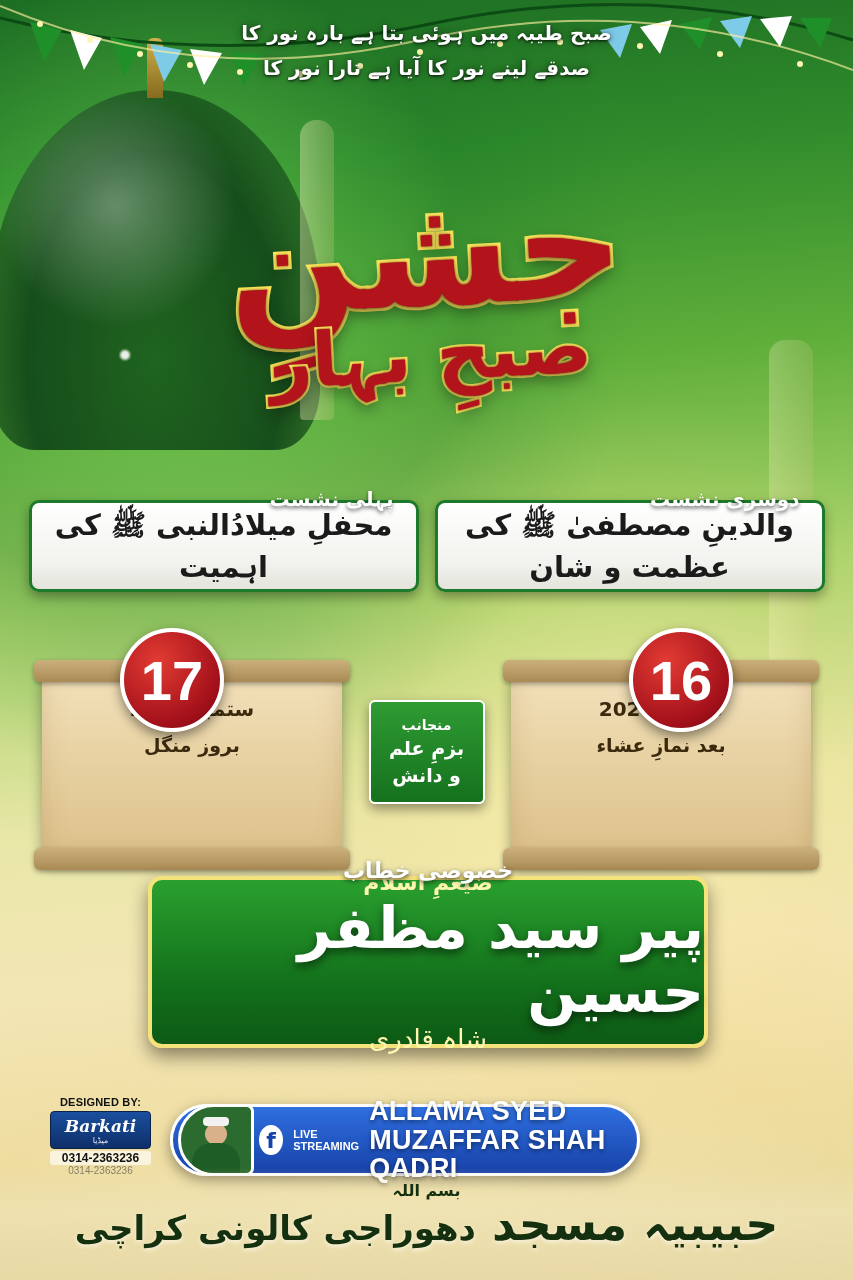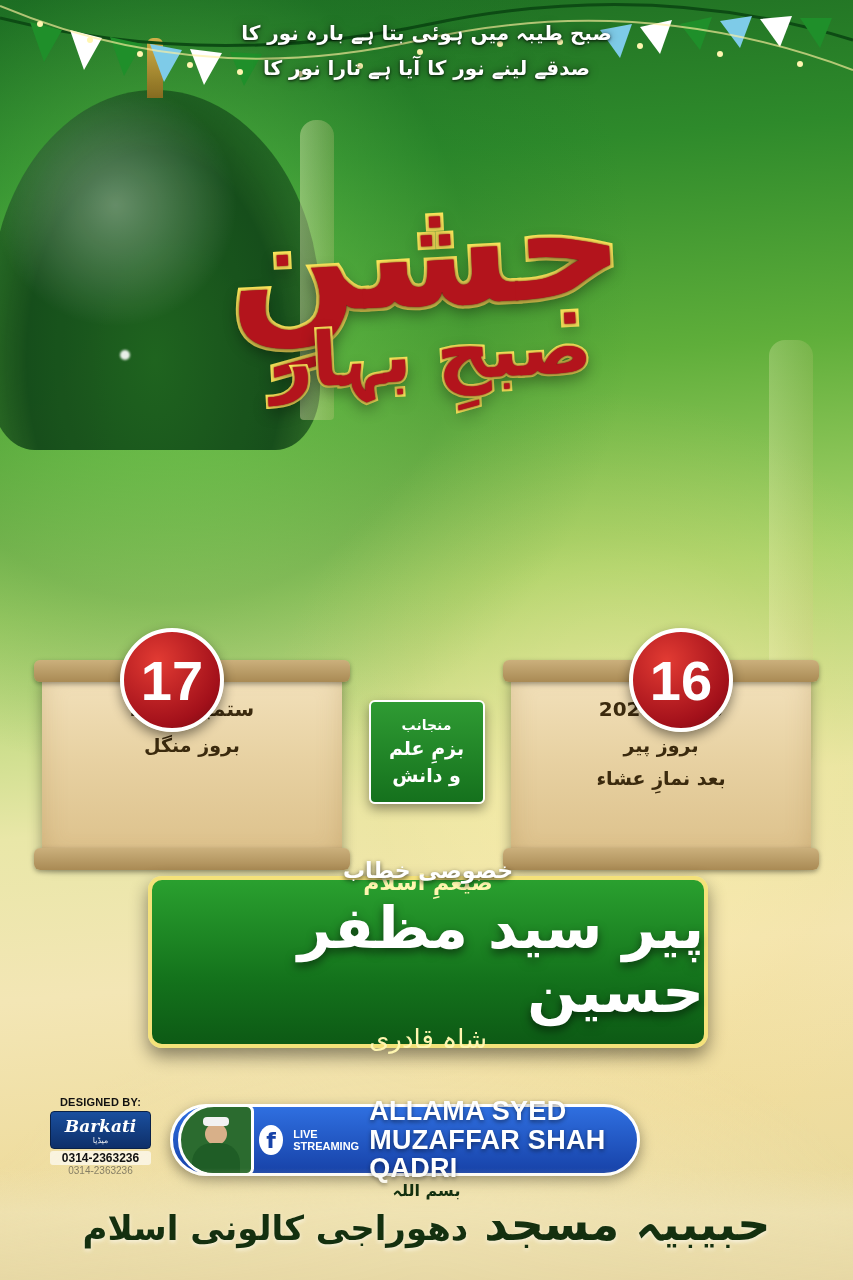--- a/index.html
+++ b/index.html
@@ -301,26 +301,35 @@
   </div>
 
   <div class="title-wrap">
     <div class="title">
       <span>جشنِ</span>
       <span class="small">صبحِ بہار</span>
     </div>
   </div>
 
 
+  <div class="sessions">
+    <div class="session">
+      <div class="stag">پہلی نشست</div>
+      <div class="stext">محفلِ میلادُالنبی ﷺ کی اہمیت</div>
+    </div>
+    <div class="session">
+      <div class="stag">دوسری نشست</div>
+      <div class="stext">والدینِ مصطفیٰ ﷺ کی عظمت و شان</div>
+    </div>
+  </div>
 
   <div class="scrolls">
     <div class="scroll right">
       <div class="stxt">
         <span class="yr">ستمبر 2024</span>
-        <span class="sm">بروز پیر</span>
         <span class="sm">بعد نمازِ عشاء</span>
       </div>
     </div>
     <div class="daybadge right">16</div>
 
     <div class="scroll left">
       <div class="stxt">
         <span class="yr">ستمبر 2024</span>
         <span class="sm">بروز منگل</span>
       </div>
@@ -365,17 +374,17 @@
   <div class="avatar">
     <div class="head"></div>
     <div class="cap"></div>
     <div class="body"></div>
   </div>
 
   <div class="footer">
     <div class="crest">بسم اللہ</div>
     <div class="ftxt">
       <span>حبیبیہ مسجد</span>
-      <span class="loc">دھوراجی کالونی اسلام</span>
+      <span class="loc">دھوراجی کالونی کراچی</span>
     </div>
   </div>
 
 </div>
 
 </body></html>

